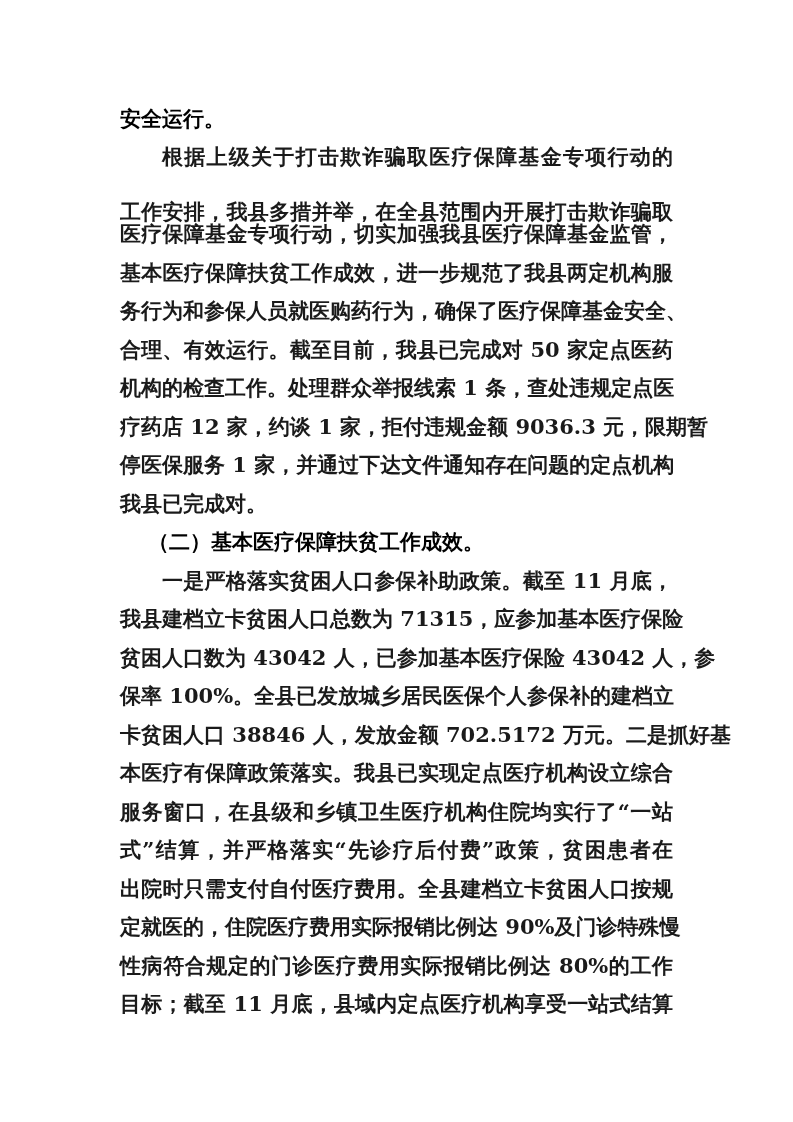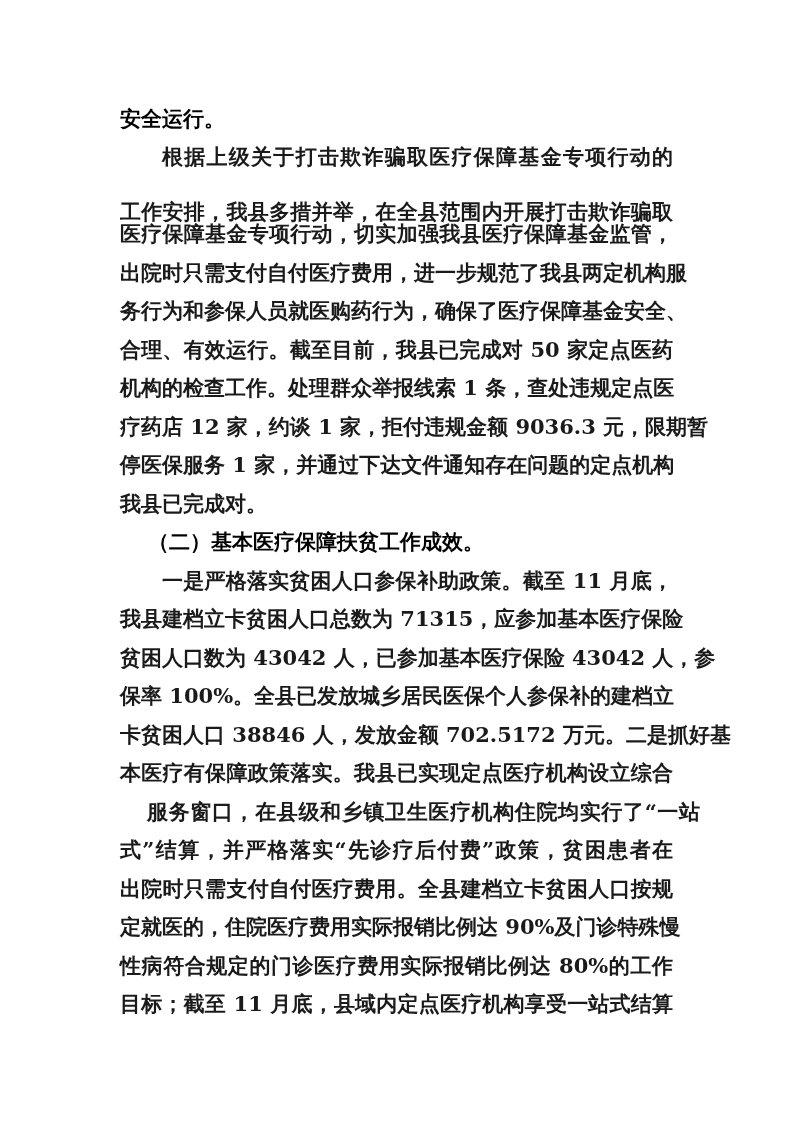--- a/index.html
+++ b/index.html
@@ -54,35 +54,35 @@
 </style>
 </head>
 <body>
 
 <div class="page">
   <div class="line bold last" style="top:104px;">安全运行。</div>
 
   <div class="line indent" style="top:142px;">根据上级关于打击欺诈骗取医疗保障基金专项行动的</div>
   <div class="line" style="top:181px;margin-top:16px;">工作安排，我县多措并举，在全县范围内开展打击欺诈骗取</div>
   <div class="line" style="top:219px;">医疗保障基金专项行动，切实加强我县医疗保障基金监管，</div>
-  <div class="line" style="top:258px;">出院时只需支付自付医疗费用，进一步规范了我县两定机构服</div>
+  <div class="line" style="top:258px;">基本医疗保障扶贫工作成效，进一步规范了我县两定机构服</div>
   <div class="line" style="top:296px;">务行为和参保人员就医购药行为，确保了医疗保障基金安全、</div>
   <div class="line" style="top:335px;">合理、有效运行。截至目前，我县已完成对 50 家定点医药</div>
   <div class="line" style="top:373px;">机构的检查工作。处理群众举报线索 1 条，查处违规定点医</div>
   <div class="line" style="top:412px;">疗药店 12 家，约谈 1 家，拒付违规金额 9036.3 元，限期暂</div>
   <div class="line" style="top:450px;">停医保服务 1 家，并通过下达文件通知存在问题的定点机构</div>
   <div class="line last" style="top:489px;">我县已完成对。</div>
 
   <div class="line bold heading-indent last" style="top:527px;">（二）基本医疗保障扶贫工作成效。</div>
 
   <div class="line indent" style="top:566px;">一是严格落实贫困人口参保补助政策。截至 11 月底，</div>
   <div class="line" style="top:604px;">我县建档立卡贫困人口总数为 71315，应参加基本医疗保险</div>
   <div class="line" style="top:643px;">贫困人口数为 43042 人，已参加基本医疗保险 43042 人，参</div>
   <div class="line" style="top:681px;">保率 100%。全县已发放城乡居民医保个人参保补的建档立</div>
   <div class="line" style="top:720px;">卡贫困人口 38846 人，发放金额 702.5172 万元。二是抓好基</div>
   <div class="line" style="top:758px;">本医疗有保障政策落实。我县已实现定点医疗机构设立综合</div>
-  <div class="line" style="top:797px;margin-left:27px;">服务窗口，在县级和乡镇卫生医疗机构住院均实行了“一站</div>
+  <div class="line" style="top:797px;">服务窗口，在县级和乡镇卫生医疗机构住院均实行了“一站</div>
   <div class="line" style="top:835px;">式”结算，并严格落实“先诊疗后付费”政策，贫困患者在</div>
   <div class="line" style="top:874px;">出院时只需支付自付医疗费用。全县建档立卡贫困人口按规</div>
   <div class="line" style="top:912px;">定就医的，住院医疗费用实际报销比例达 90%及门诊特殊慢</div>
   <div class="line" style="top:951px;">性病符合规定的门诊医疗费用实际报销比例达 80%的工作</div>
   <div class="line" style="top:989px;">目标；截至 11 月底，县域内定点医疗机构享受一站式结算</div>
 </div>
 
 </body></html>

